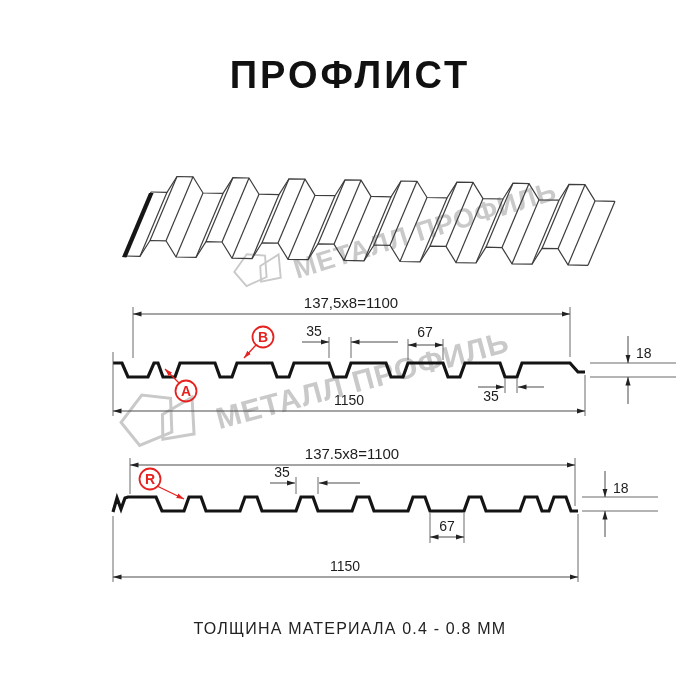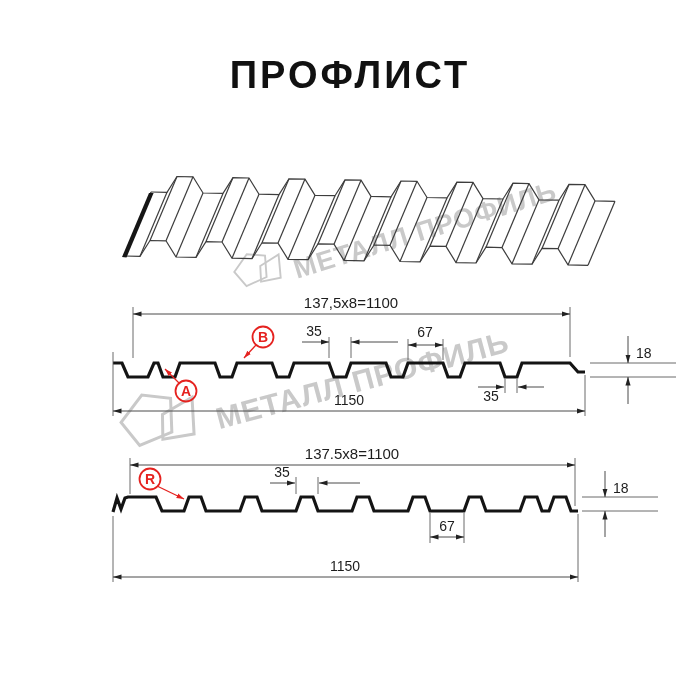--- a/index.html
+++ b/index.html
@@ -27,20 +27,21 @@
   .wm{stroke:var(--wm,#c9c9c9);fill:none;stroke-width:2;}
   .wmtext{font-family:"Liberation Sans",sans-serif;font-weight:700;
           fill:var(--wm,#c9c9c9);letter-spacing:1px;}
 </style>
 </head>
 <body>
 
 <div id="page">
 
   <div class="title">ПРОФЛИСТ</div>
+  <div class="footer">ТОЛЩИНА МАТЕРИАЛА 0.4 - 0.8 ММ</div>
 
   <svg width="700" height="700" viewBox="0 0 700 700">
     <defs>
       <marker id="ab" orient="auto-start-reverse" markerWidth="10" markerHeight="7" refX="8.5" refY="3" markerUnits="userSpaceOnUse">
         <path d="M0,0.4 L8.5,3 L0,5.6 Z" class="blackfill"></path>
       </marker>
       <marker id="ar" orient="auto" markerWidth="9" markerHeight="7" refX="7.5" refY="3" markerUnits="userSpaceOnUse">
         <path d="M0,0.6 L7.5,3 L0,5.4 Z" class="redfill"></path>
       </marker>
     </defs>

